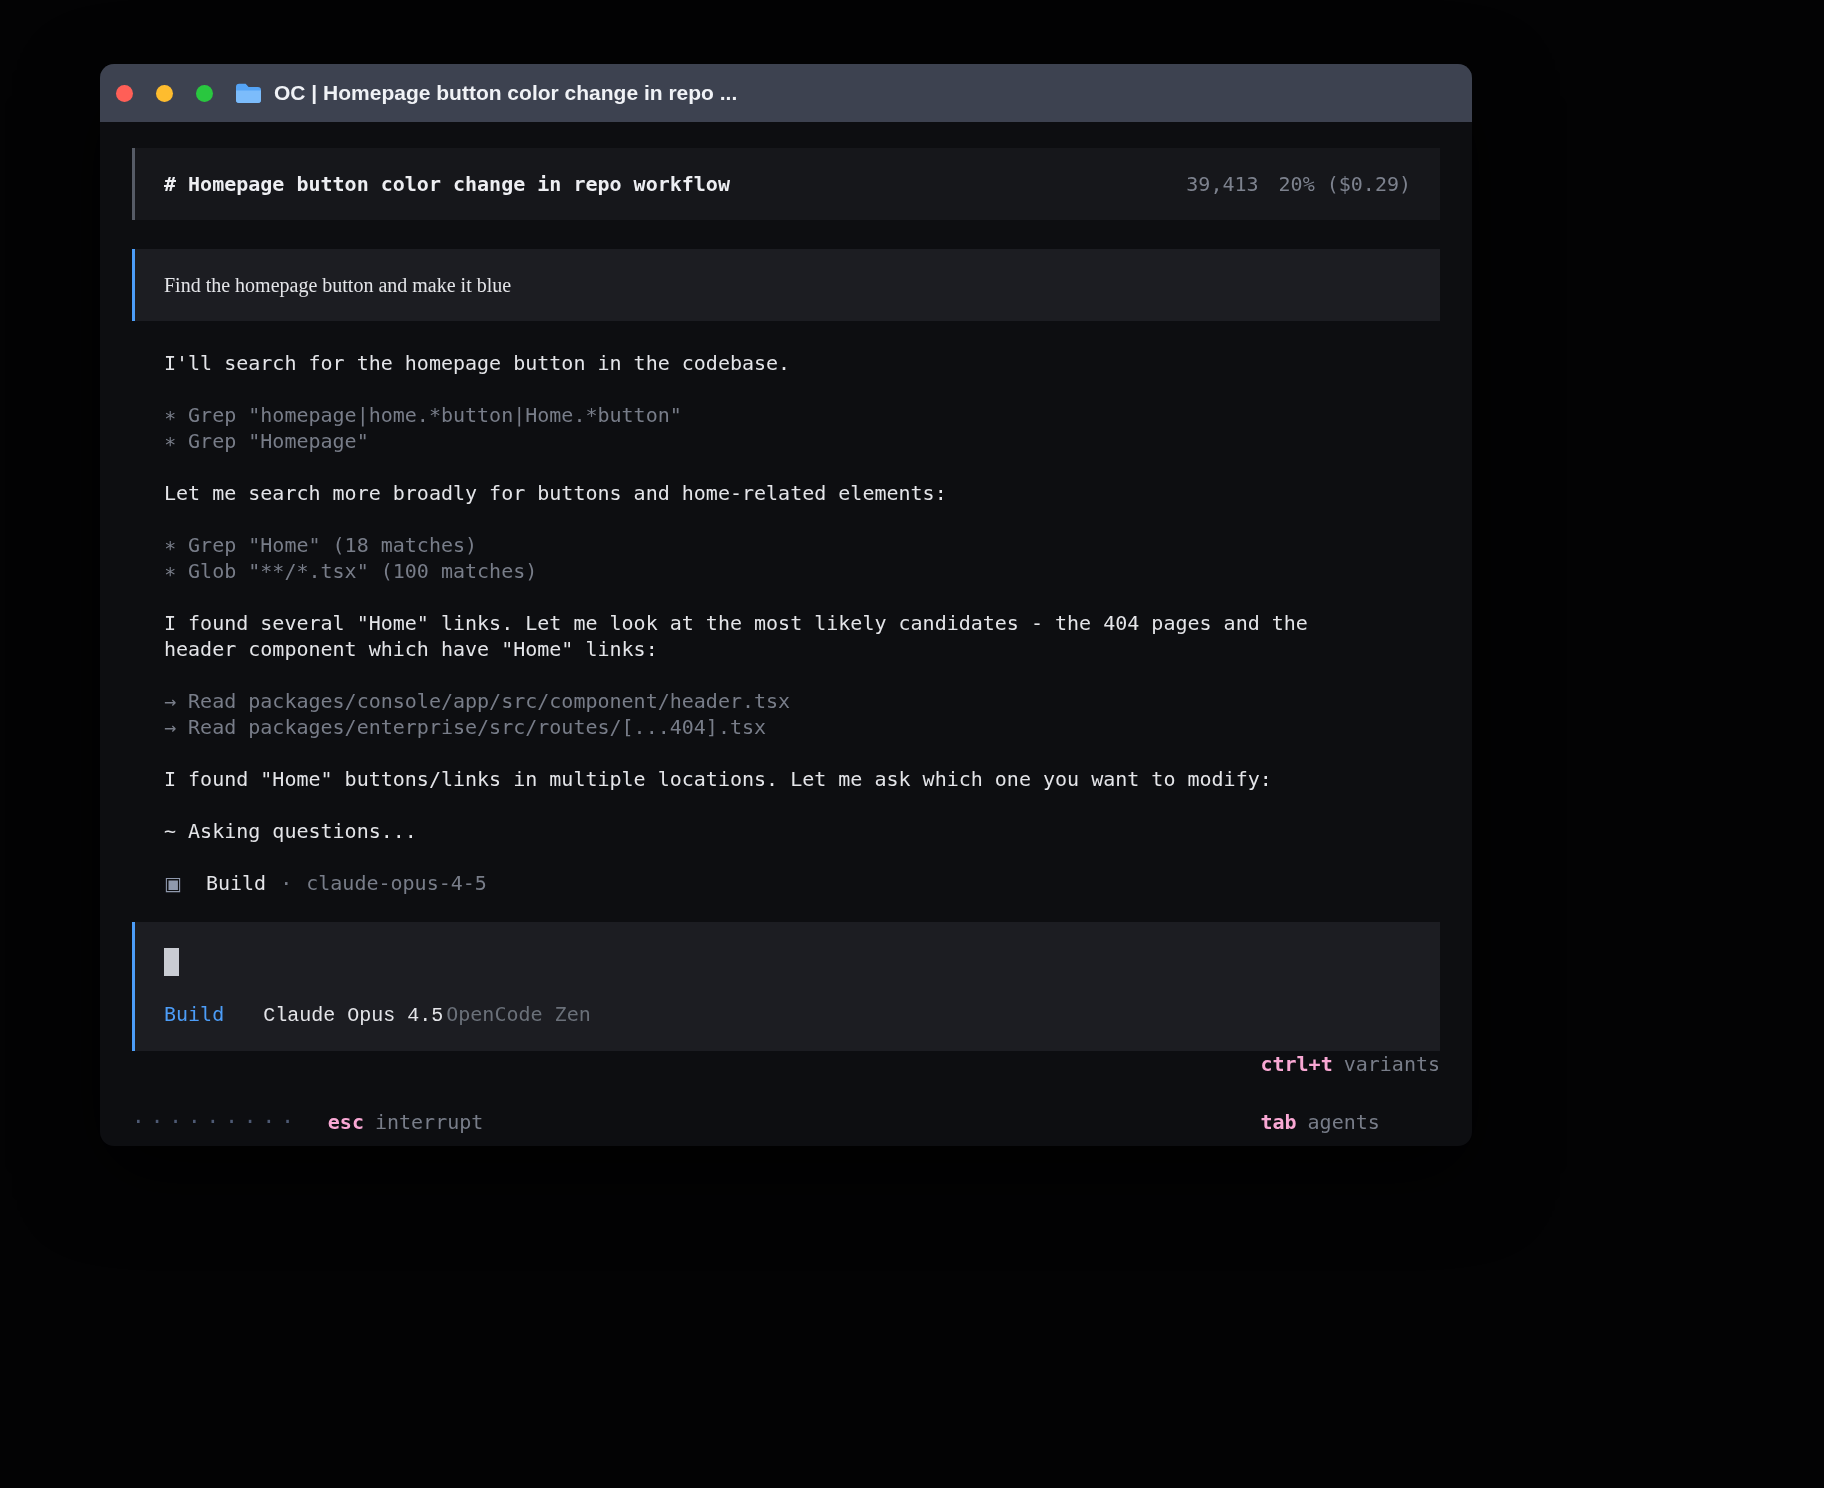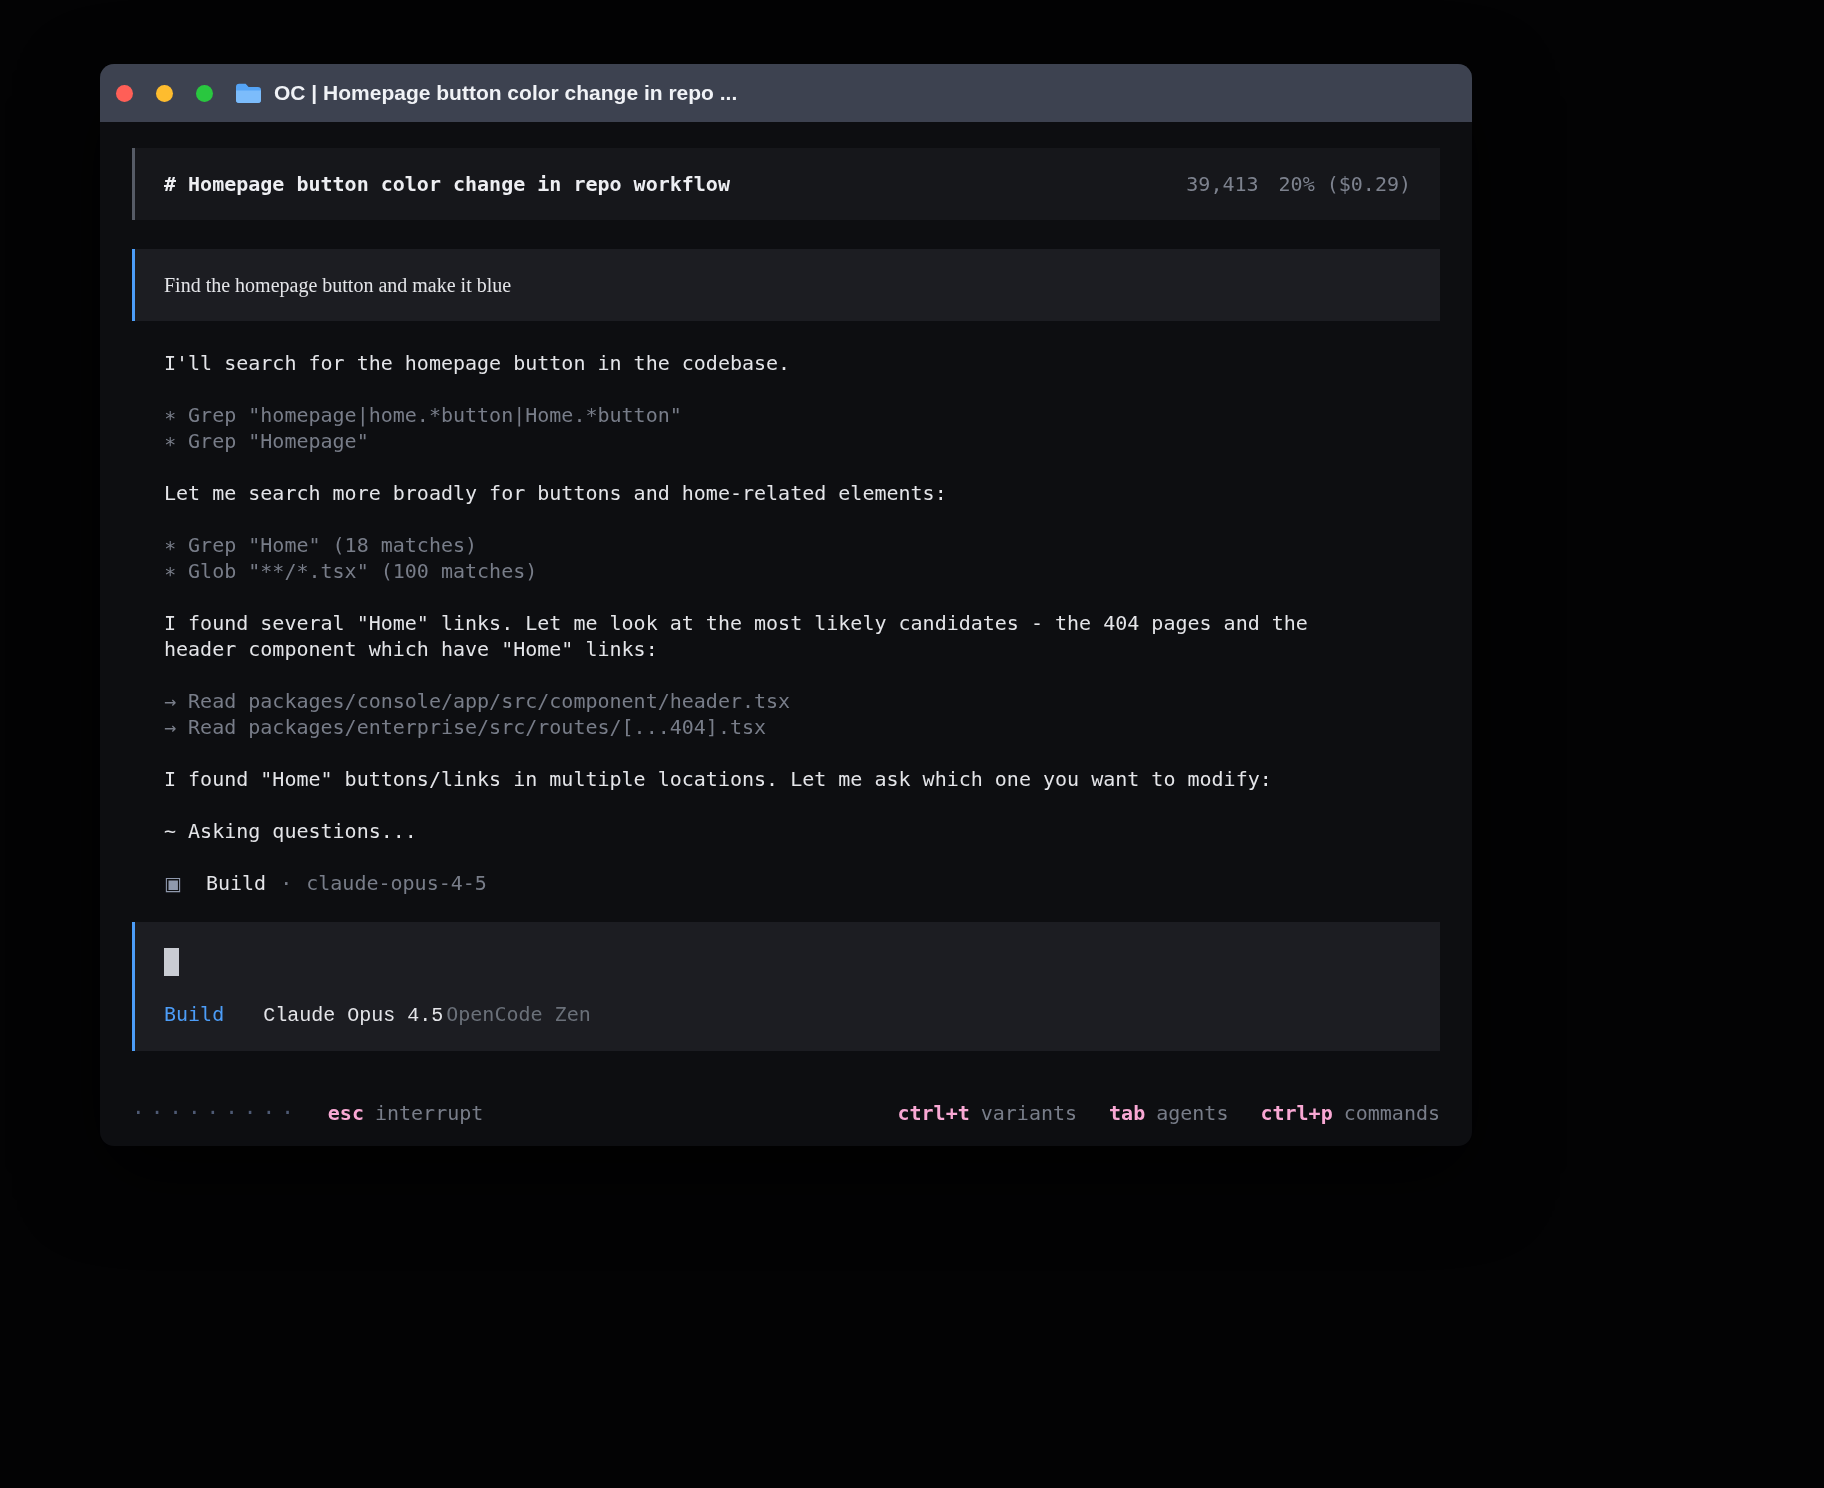--- a/index.html
+++ b/index.html
@@ -32,21 +32,21 @@
   .win-title {
     margin-left: 12px;
     color: #f0f2f6;
     font-family: "Liberation Sans", sans-serif;
     font-weight: bold; font-size: 21px;
     white-space: nowrap;
   }
   
   .content {
     height: calc(100% - 58px);
-    padding: 26px 32px 20px;
+    padding: 26px 32px 45px;
     display: flex; flex-direction: column;
     font-size: 20px; line-height: 26px;
   }
   .block { border-left: 3px solid; padding: 23px 29px; }
   .header-block {
     background: #16171b; border-color: #565b66;
     display: flex; justify-content: space-between; align-items: center;
   }
   .h-title { color: #edeef2; font-weight: bold; white-space: nowrap; }
   .h-meta { color: #7d828e; display: flex; gap: 20px; white-space: nowrap; }
@@ -76,21 +76,21 @@
   .im-model { color: #e4e5e9; margin-left: 39px; font-family: Liberation Mono, monospace; }
   .im-provider { color: #6a7079; margin-left: 3px; }
   
   .statusbar {
     margin-top: auto;
     display: flex; justify-content: space-between; align-items: center;
     white-space: nowrap;
   }
   .status-left { display: flex; align-items: center; gap: 28px; }
   .spinner { color: #4e5a74; font-size: 21px; letter-spacing: 6px; }
-  .status-right { display: flex; gap: 32px; }
+  .status-right { display: flex; gap: 32px; flex-direction: column; }
   .hint { display: flex; align-items: baseline; }
   .hint .key { color: #f9a8d4; font-weight: bold; }
   .hint .label { color: #787d89; margin-left: 11px; }
 </style>
 </head>
 <body>
 
 <div class="window">
 
   <div class="titlebar">

